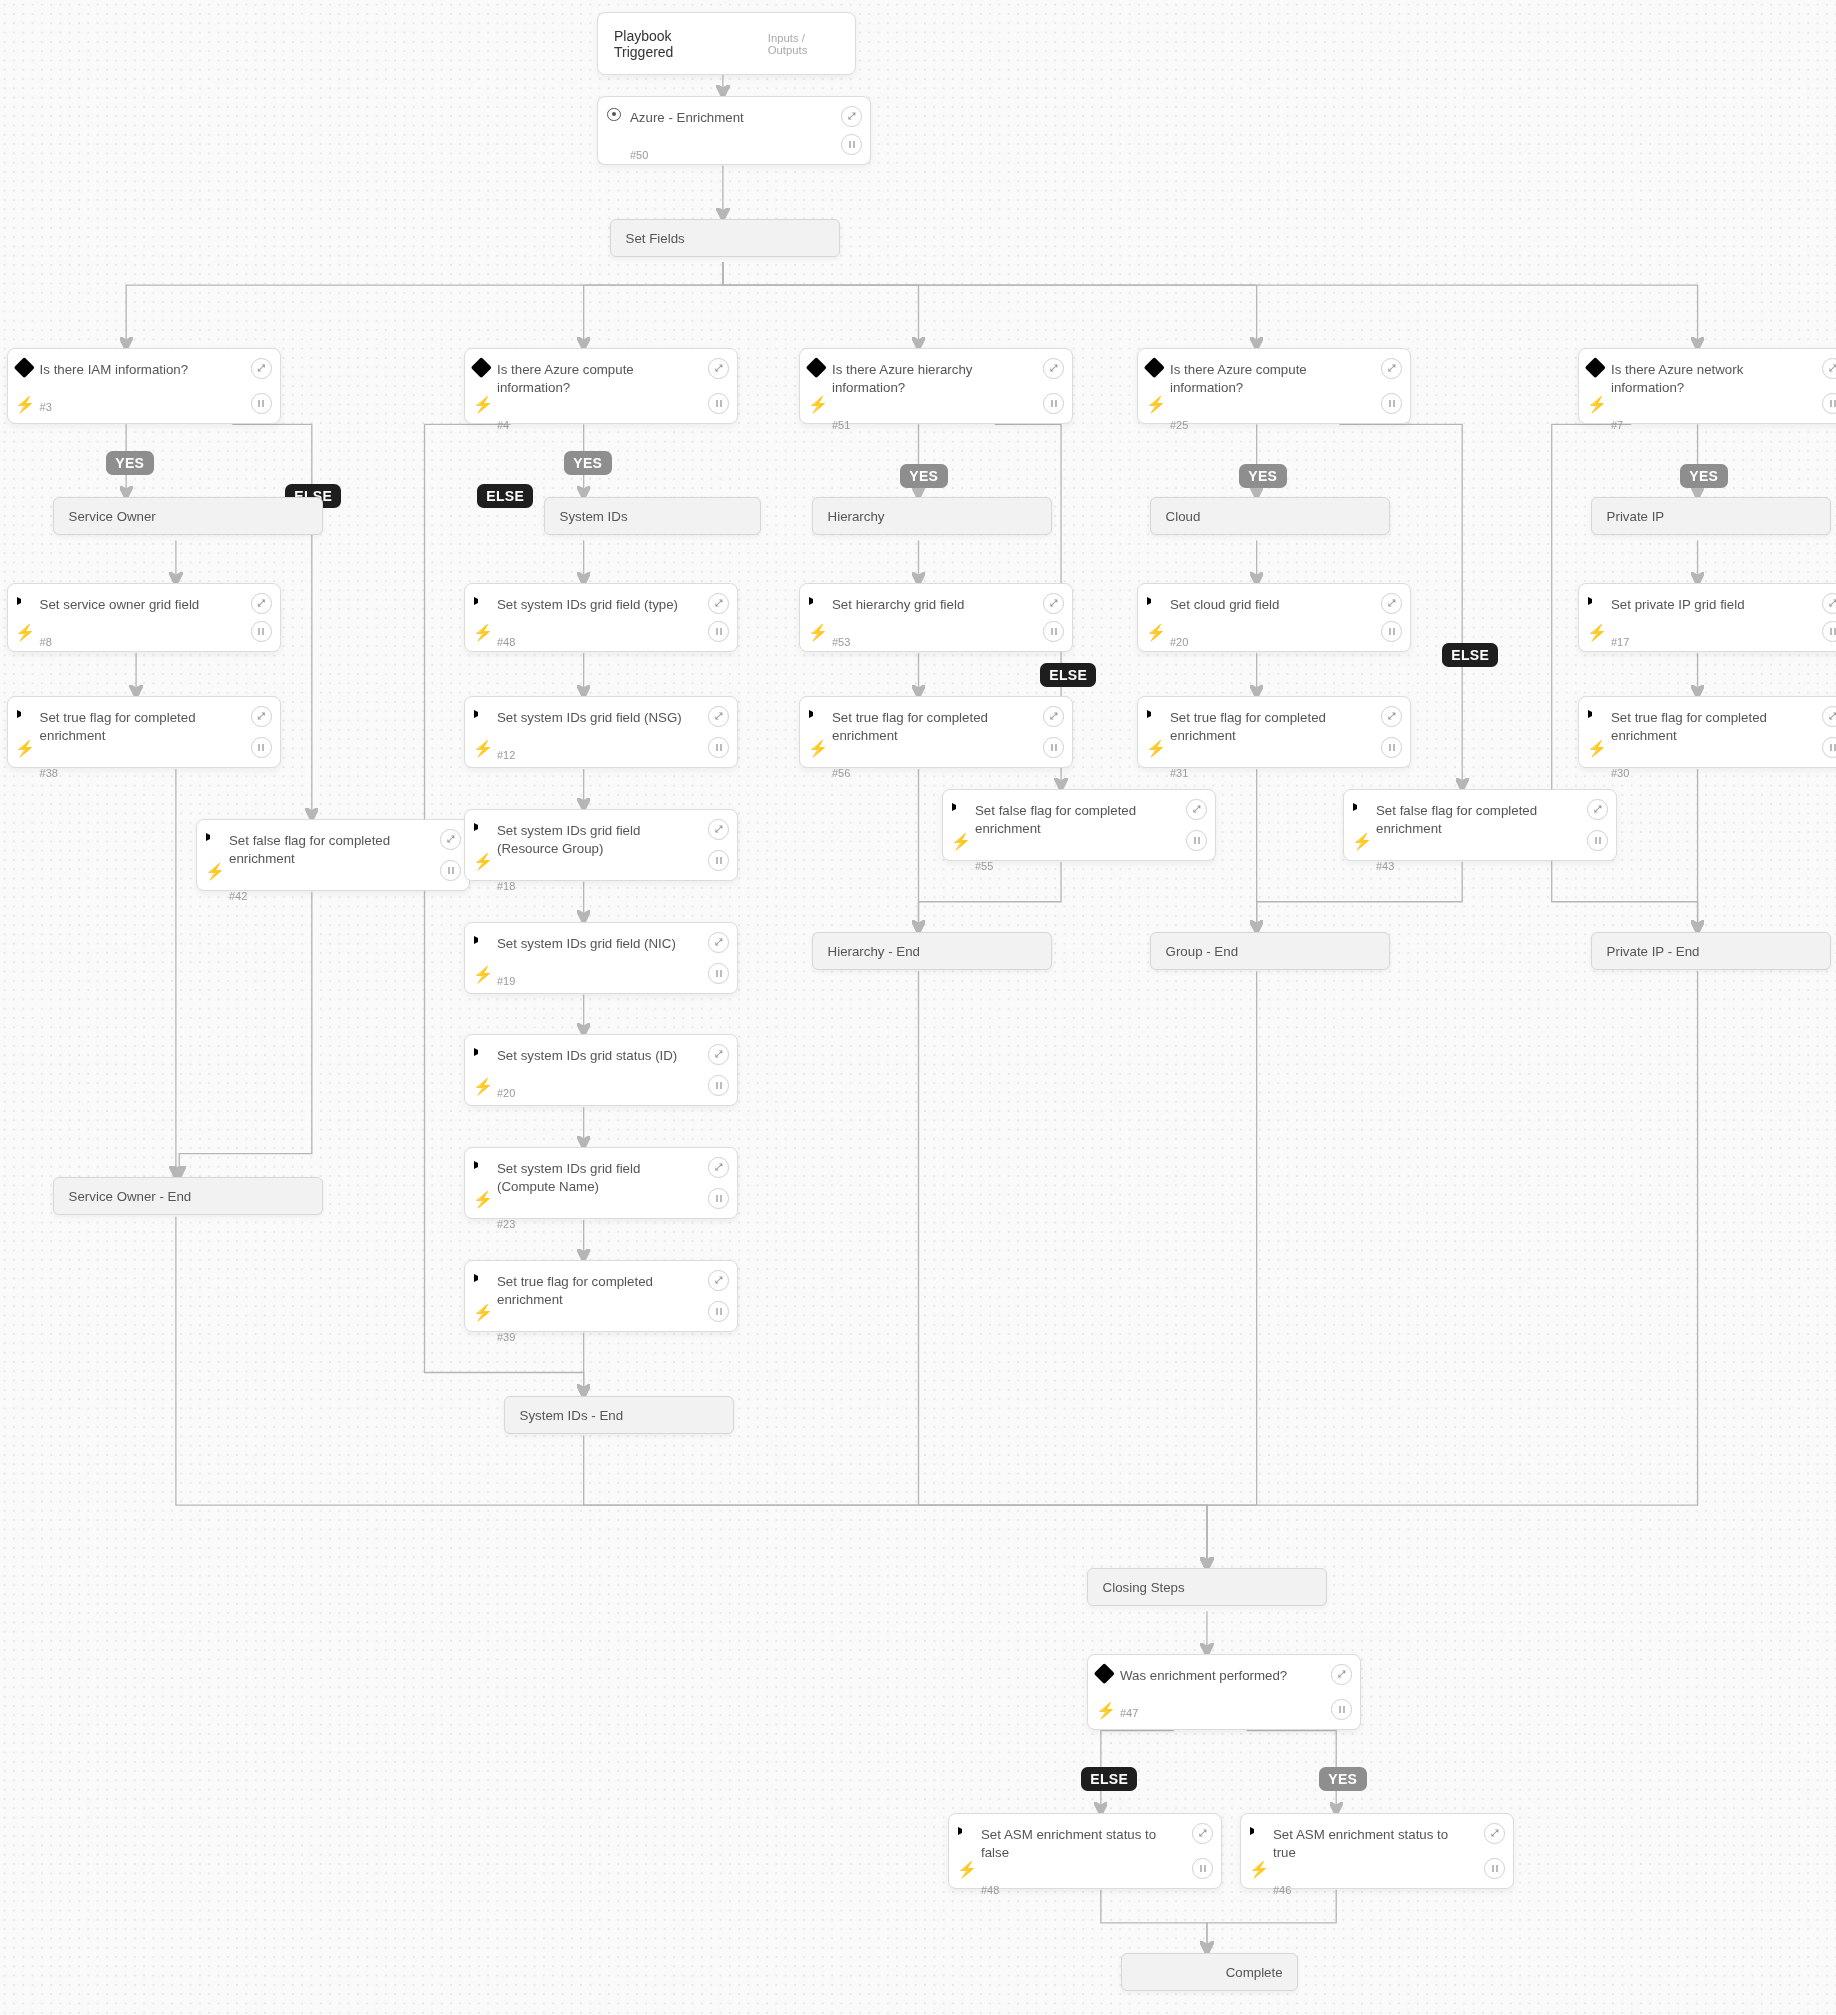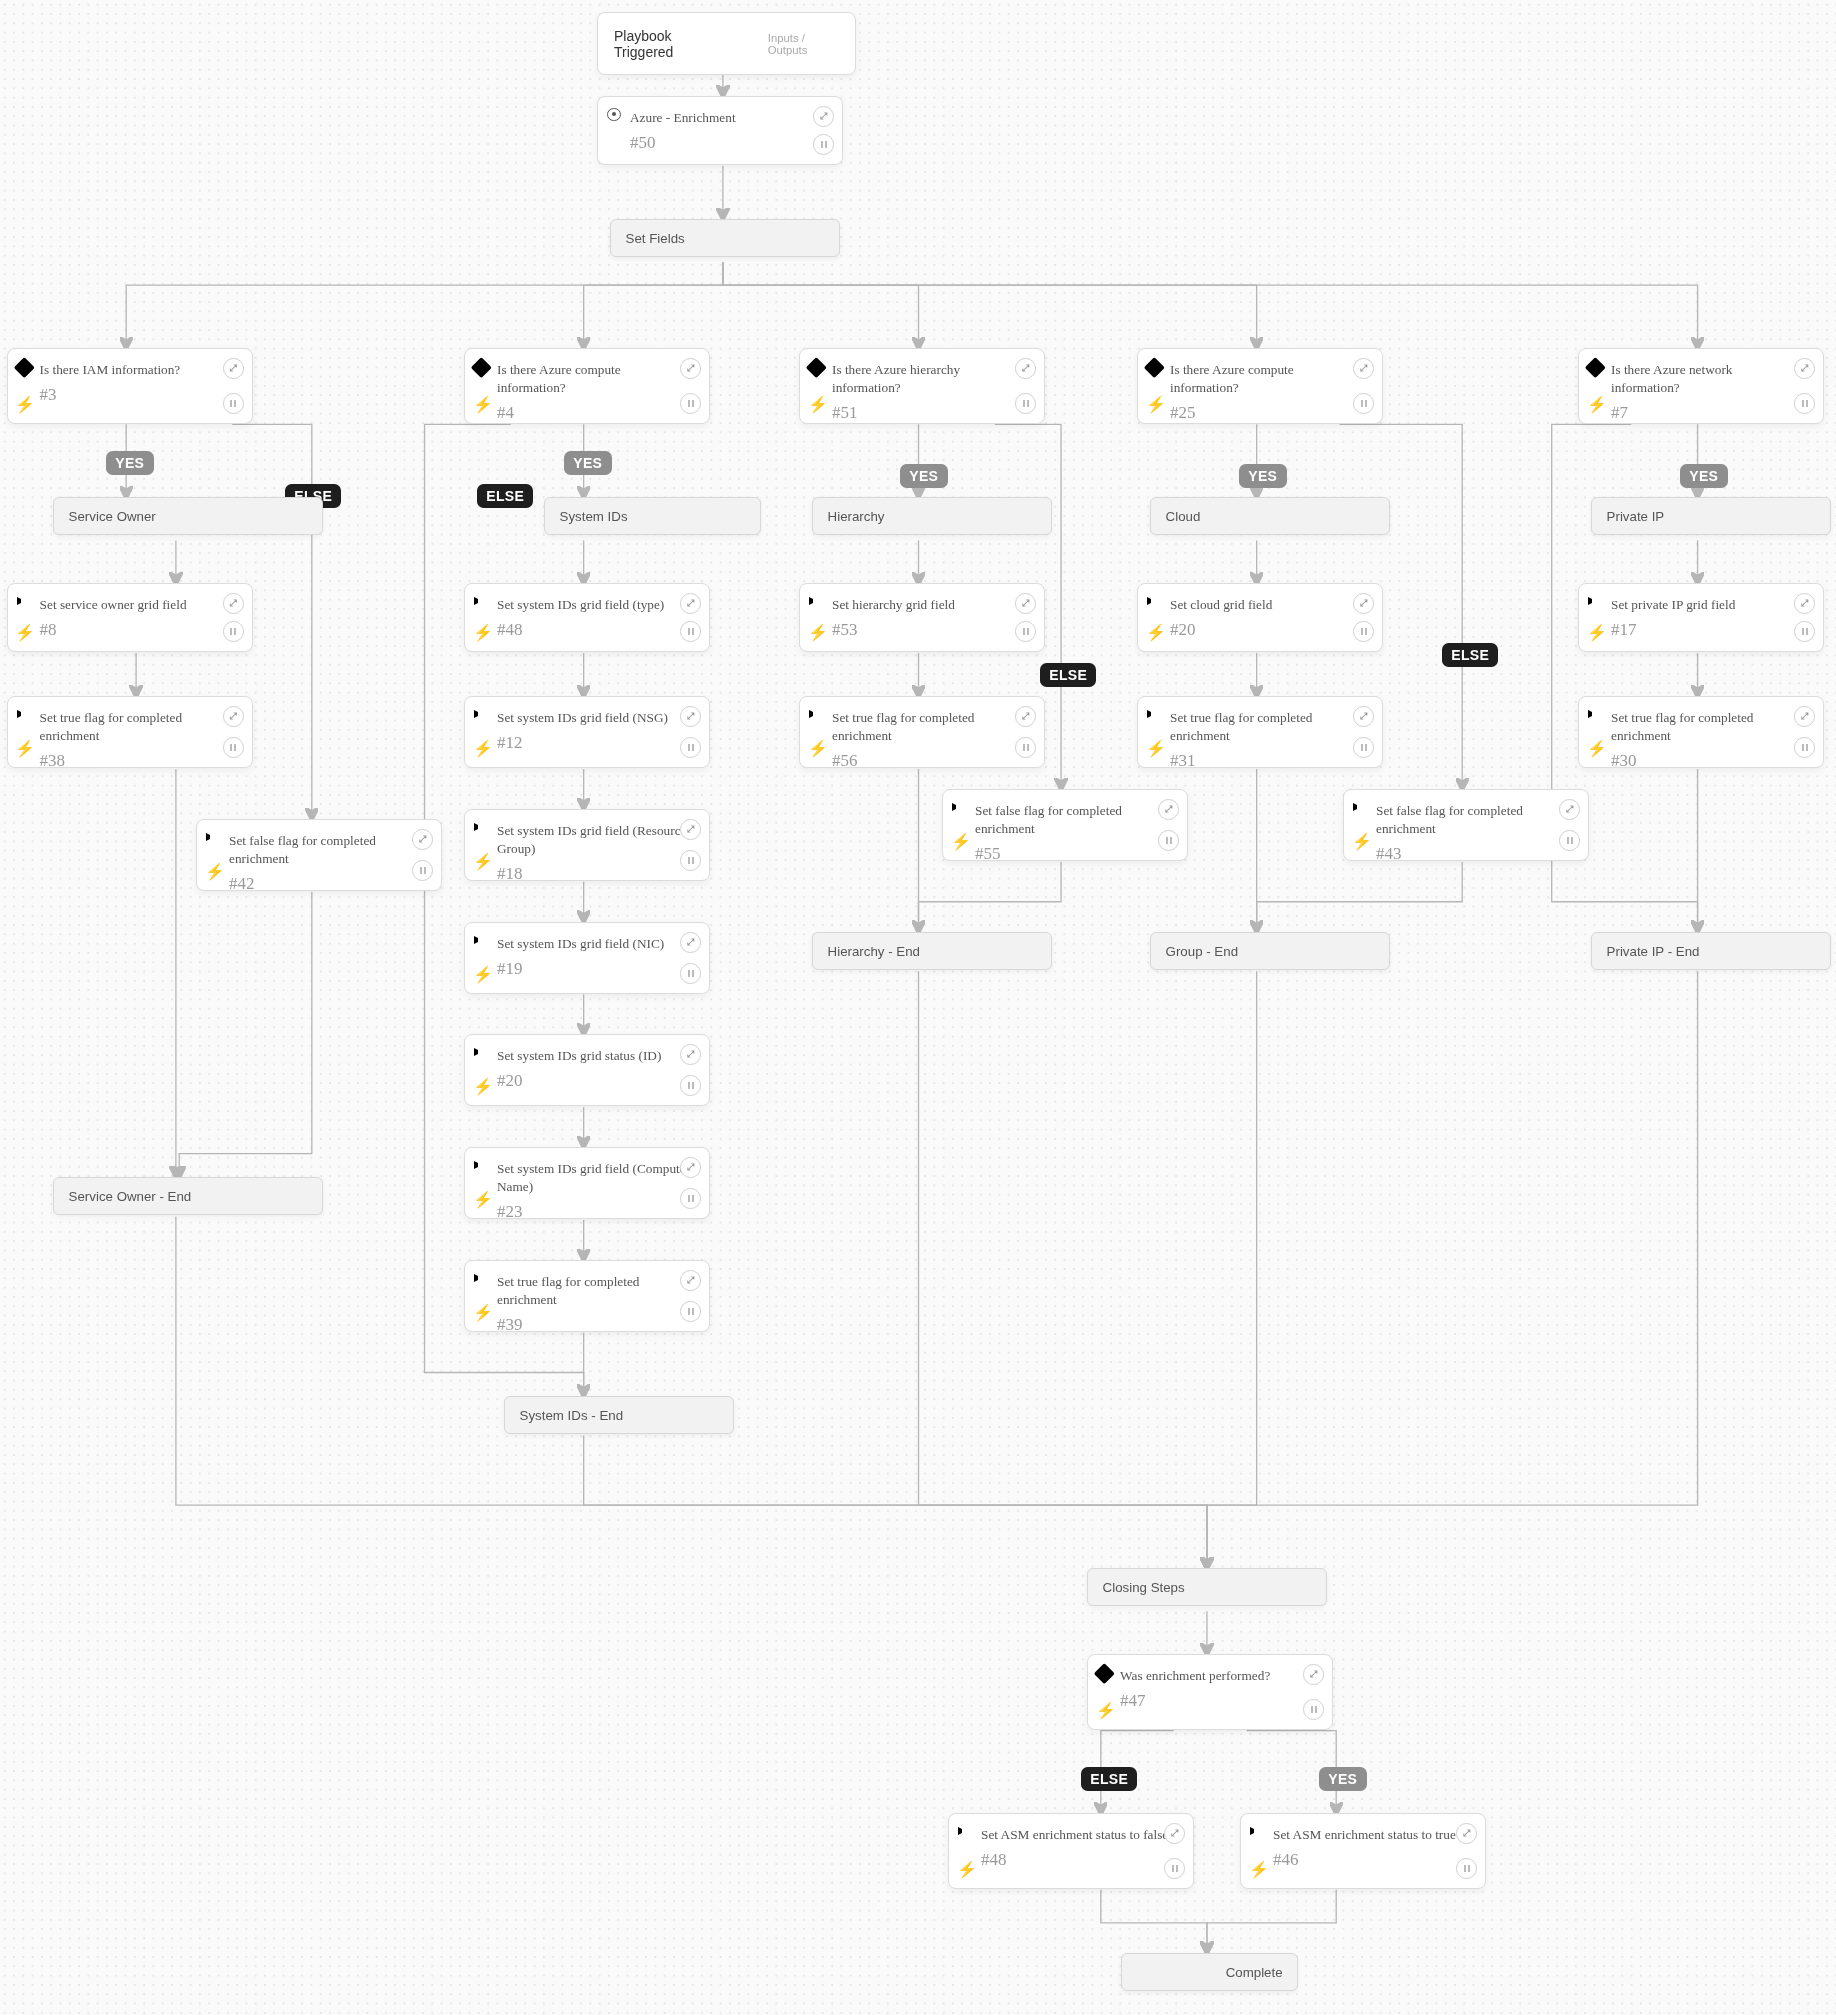--- a/index.html
+++ b/index.html
@@ -30,27 +30,26 @@
   svg.edges{position:absolute;inset:0;width:1837px;height:2015px;pointer-events:none}
   svg.edges path{fill:none;stroke:var(--line);stroke-width:2}
   svg.edges .arrowhead{fill:var(--line)}
   
   .node{
     position:absolute;
     background:var(--card);
     border:0.7px solid var(--card-border);
     border-radius:8px;
     box-shadow:0 2.7px 6.6px var(--shadow);
-    padding:12px 20px 12px 32px;
+    padding:12px 48px 12px 32px;
     color:var(--text);
     font-size:13.3px;
     line-height:1.35;
-    font-family:Liberation Serif, serif;
   }
-  .node .id{color:var(--text-light);font-size:17px;margin-top:5px}
+  .node .id{color:var(--text-light);font-size:11px;margin-top:21px}
   .node .icons{position:absolute;left:9.3px;top:10.6px;bottom:10.6px;display:flex;flex-direction:column;justify-content:space-between;gap:17px}
   .node .ctrls{position:absolute;right:8px;top:9.3px;bottom:9.3px;display:flex;flex-direction:column;justify-content:space-between;gap:6.6px;align-items:center}
   .ctrl{width:18.6px;height:18.6px;border:0.7px solid #d0d0d0;border-radius:50%;display:flex;align-items:center;justify-content:center;color:#999;font-size:9.3px;font-weight:600;background:#fff}
   .ctrl.pause::before{content:"";display:block;width:2px;height:7.3px;border-left:2px solid #bbb;border-right:2px solid #bbb;box-sizing:content-box}
   .diamond{width:14.6px;height:14.6px;background:var(--diamond);transform:rotate(45deg);border-radius:2px}
   .bolt{width:13.3px;height:14.6px;position:relative}
   .bolt::before{content:"⚡";position:absolute;left:-1.3px;top:-4px;font-size:16px;color:var(--bolt)}
   .arrowR{width:14.6px;height:14.6px;position:relative}
   .arrowR::before{content:"";position:absolute;left:0;top:2.7px;border-left:8.6px solid #000;border-top:4.6px solid transparent;border-bottom:4.6px solid transparent}
   .arrowR::after{content:"";position:absolute;left:4px;top:2.7px;border-left:8.6px solid #fff;border-top:4.6px solid transparent;border-bottom:4.6px solid transparent}

